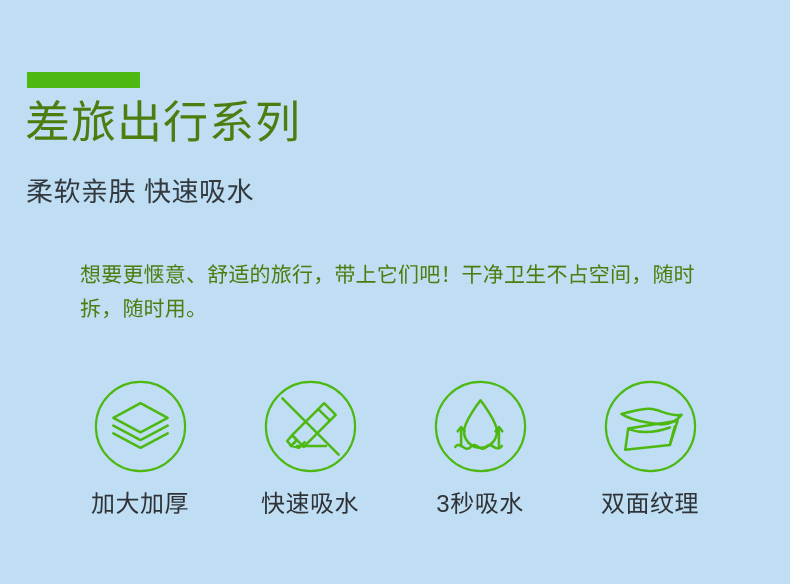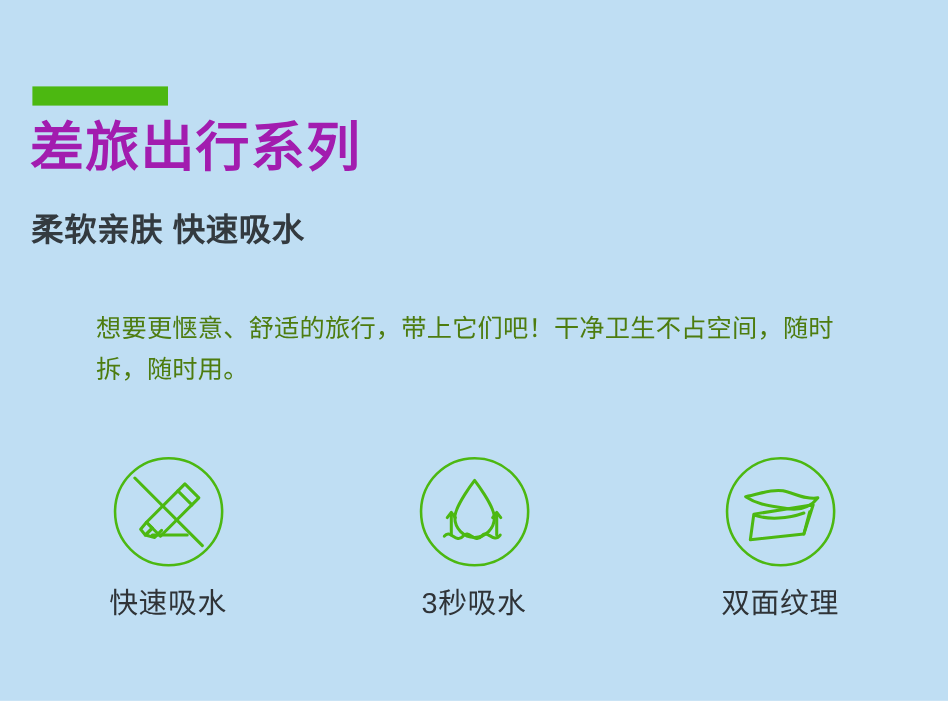--- a/index.html
+++ b/index.html
@@ -32,33 +32,33 @@
     background: #4cb811;
   }
 
   
   .headline {
     position: absolute;
     left: 25px;
     top: 98px;
     font-size: 45px;
     line-height: 1.12;
-    font-weight: 700;
+    font-weight: 400;
     letter-spacing: 1px;
-    color: #a21caf;
+    color: #4d7c0f;
     white-space: nowrap;
   }
 
   .subhead {
     position: absolute;
     left: 26px;
     top: 176px;
     font-size: 27px;
     line-height: 1.2;
-    font-weight: 700;
+    font-weight: 400;
     letter-spacing: 0.5px;
     color: #333a3f;
     white-space: nowrap;
   }
 
   
   .description {
     position: absolute;
     left: 80px;
     top: 258px;
@@ -110,20 +110,33 @@
   <div class="accent-bar"></div>
 
   <div class="headline">差旅出行系列</div>
 
   <div class="subhead">柔软亲肤 快速吸水</div>
 
   <div class="description">想要更惬意、舒适的旅行，带上它们吧！干净卫生不占空间，随时拆，随时用。</div>
 
   <div class="features">
 
+    <div class="feature">
+      <span class="feature-circle">
+        <svg viewBox="0 0 100 100" width="97" height="97" aria-hidden="true">
+          <circle cx="50" cy="50" r="46" fill="none" stroke="#4cb811" stroke-width="2.2"></circle>
+          <g fill="none" stroke="#4cb811" stroke-width="2.6" stroke-linejoin="round" stroke-linecap="round">
+            <path d="M50 26 L78 41 L50 56 L22 41 Z"></path>
+            <path d="M22 49 L50 64 L78 49"></path>
+            <path d="M22 57 L50 72 L78 57"></path>
+          </g>
+        </svg>
+      </span>
+      <span class="feature-label">加大加厚</span>
+    </div>
 
     <div class="feature">
       <span class="feature-circle">
         <svg viewBox="0 0 100 100" width="97" height="97" aria-hidden="true">
           <circle cx="50" cy="50" r="46" fill="none" stroke="#4cb811" stroke-width="2.2"></circle>
           <g fill="none" stroke="#4cb811" stroke-width="2.6" stroke-linejoin="round" stroke-linecap="round">
 
             <path d="M36 64 L30 70 L38 72 L44 66"></path>
             <path d="M30 70 L36 64 L31 59 L26 65 Z" fill="none"></path>
             <path d="M31 59 L58 32 L70 44 L43 71 Z"></path>

